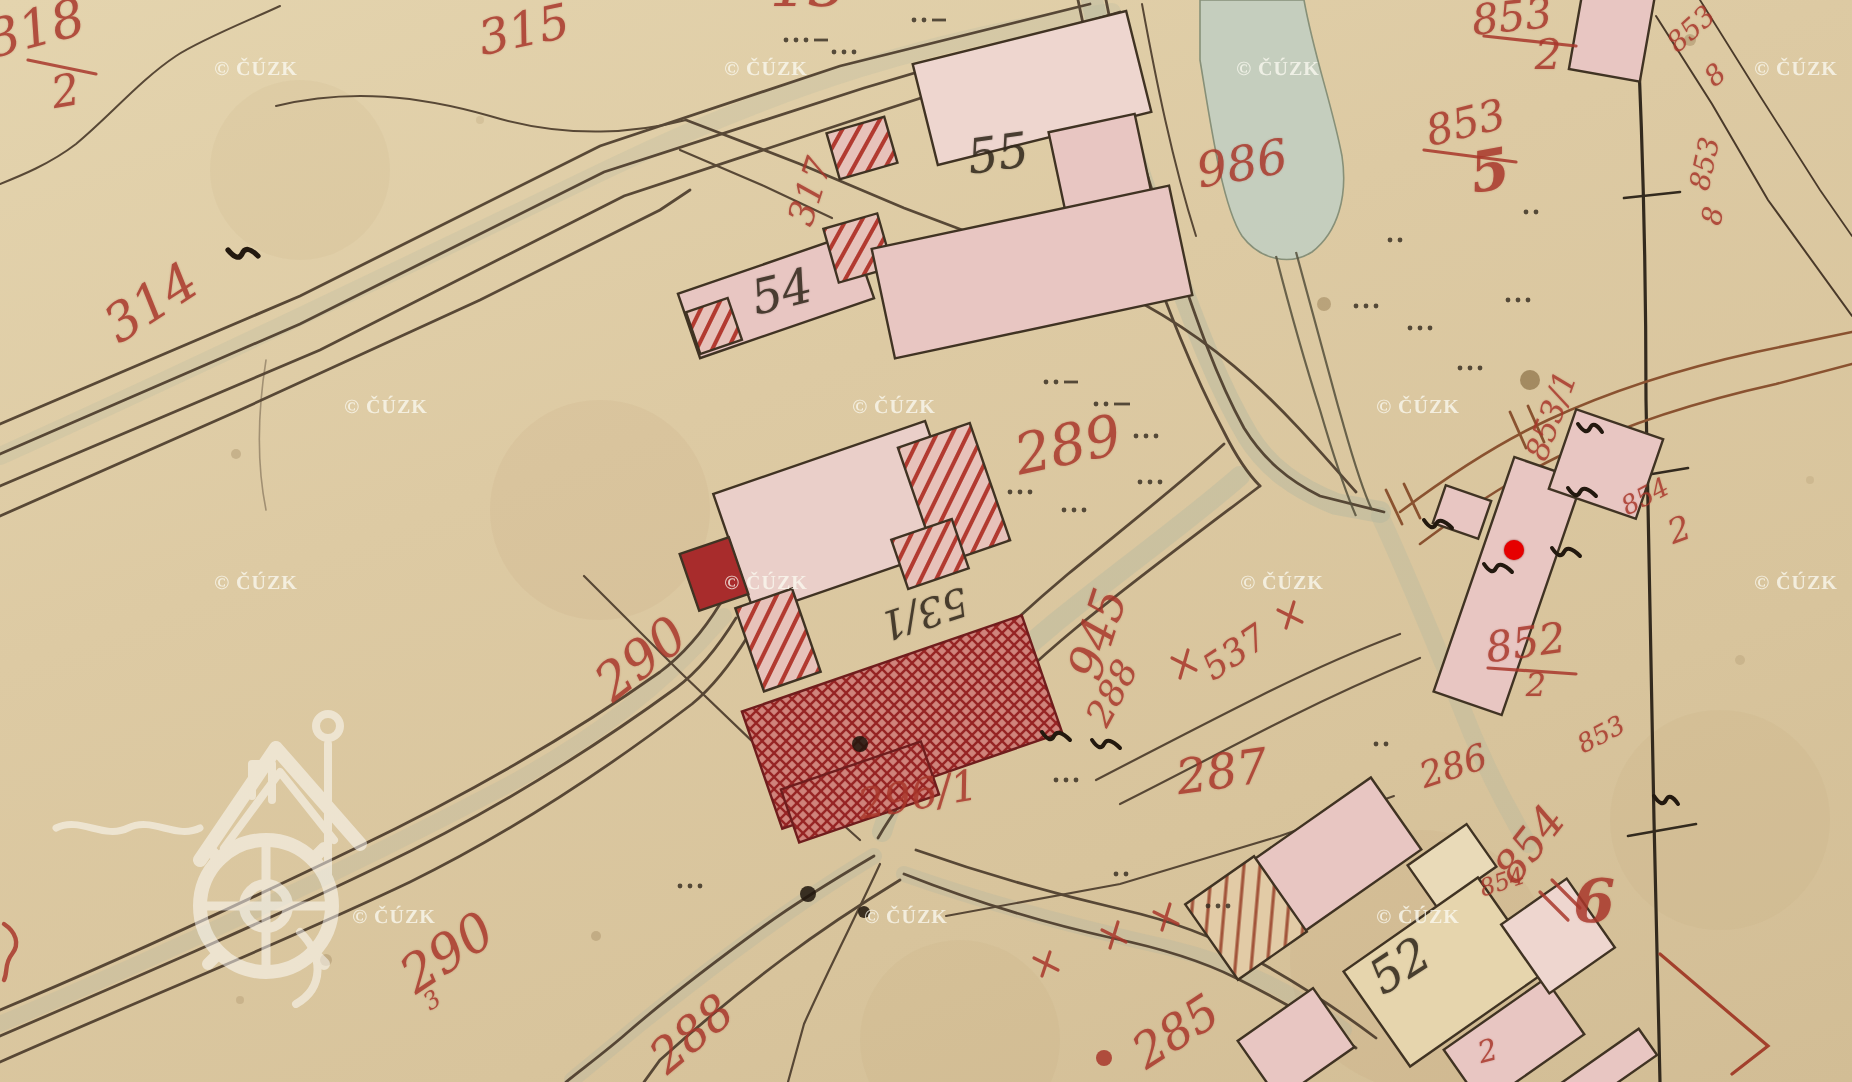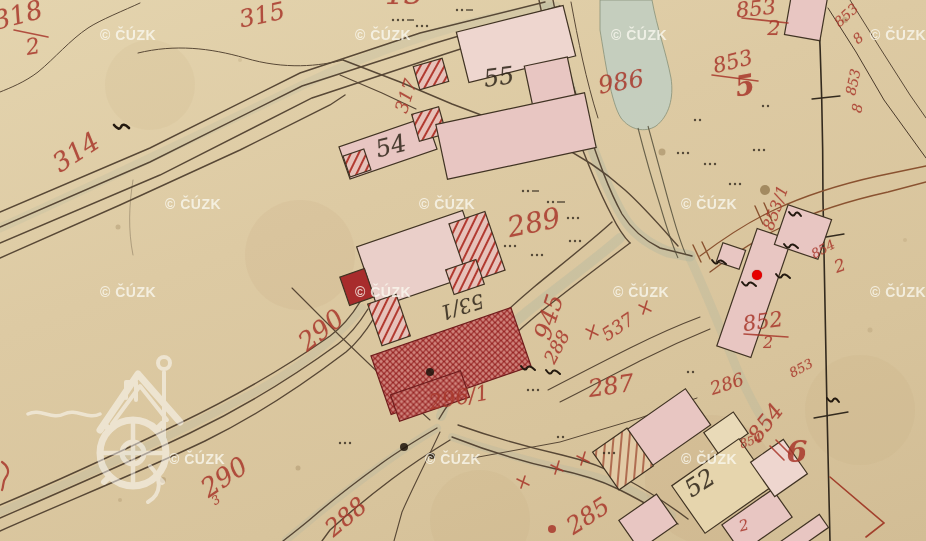--- a/index.html
+++ b/index.html
@@ -4,22 +4,22 @@
 <style>
   html,body{margin:0;padding:0;}
   body{width:926px;height:541px;overflow:hidden;font-family:"Liberation Sans",sans-serif;}
   #map{position:relative;width:926px;height:541px;overflow:hidden;
        background:linear-gradient(160deg,#e4d4ae 0%,#ddcaa3 38%,#d8c49c 72%,#d2bd95 100%);}
   #map svg{position:absolute;left:0;top:0;}
   .lbl{position:absolute;white-space:nowrap;font-family:"DejaVu Serif",serif;font-style:italic;line-height:1;}
   .lbl.red{color:#a8372b;opacity:.85;text-shadow:0 0 1px rgba(168,55,43,.35);}
   .lbl.black{color:#33291d;opacity:.88;text-shadow:0 0 1px rgba(40,30,20,.3);}
   .lbl.bold{font-weight:700;}
-  .wm{position:absolute;white-space:nowrap;font-family:Liberation Sans, sans-serif;
-      font-size:14px;font-weight:600;letter-spacing:.5px;color:rgba(250,248,240,.78);
+  .wm{position:absolute;white-space:nowrap;font-family:Liberation Serif, serif;
+      font-size:10px;font-weight:600;letter-spacing:.5px;color:rgba(250,248,240,.78);
       transform:translate(-50%,-50%);}
   #logo-text{position:absolute;left:33px;top:487px;font-family:"DejaVu Serif",serif;
       font-style:italic;font-size:33px;letter-spacing:1px;color:rgba(255,255,255,.55);}
   #marker{position:absolute;width:10px;height:10px;border-radius:50%;
       transform:translate(-50%,-50%);box-shadow:0 0 1px rgba(120,0,0,.8);}
 </style>
 </head>
 <body>
 
 <div id="map">

